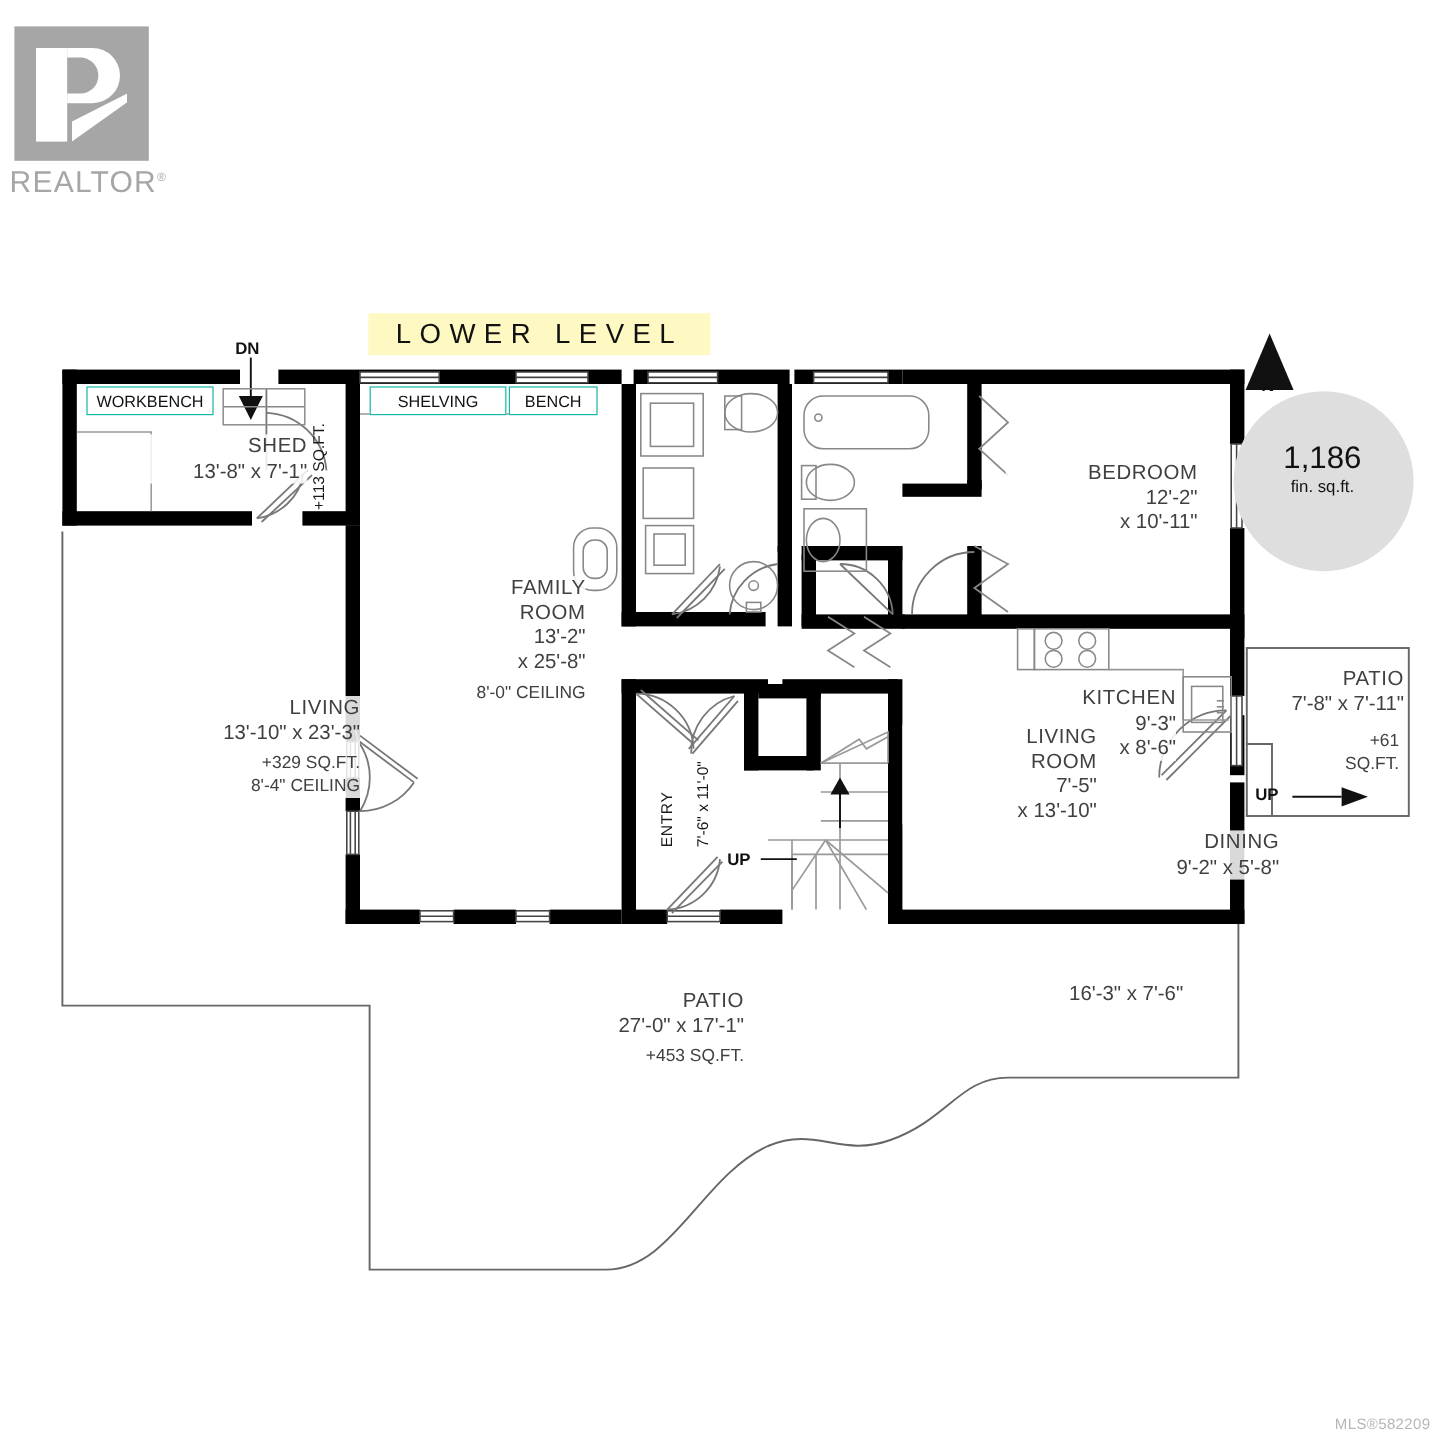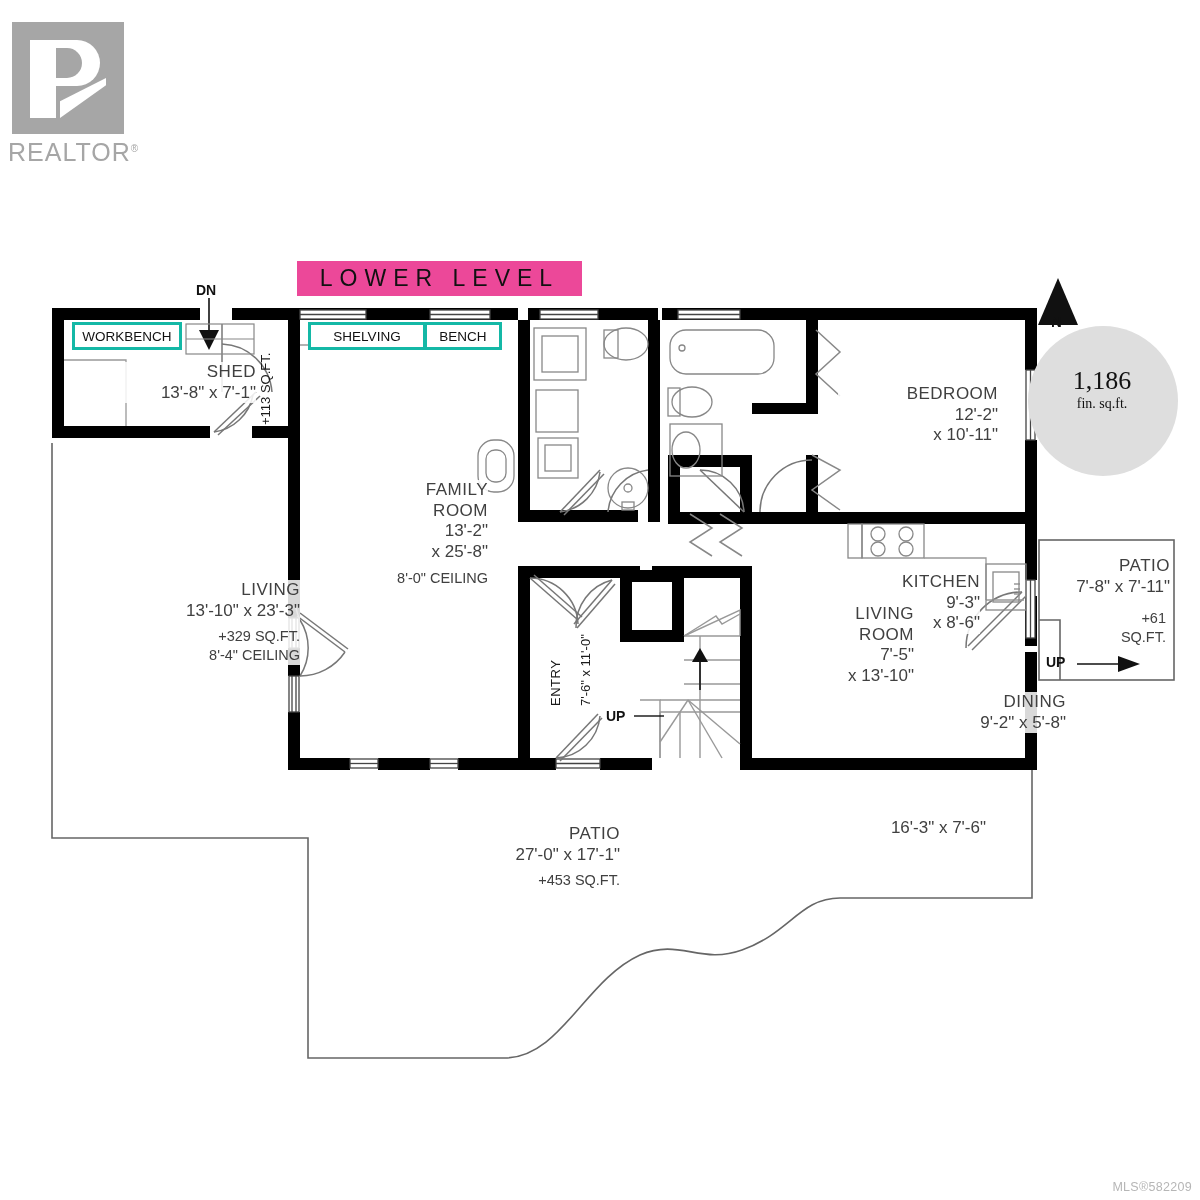--- a/index.html
+++ b/index.html
@@ -14,37 +14,37 @@
         background:#ffffff;border-radius:0 23px 23px 0;}
   #realtor-logo .rbowl-in{position:absolute;left:48px;top:26px;width:26px;height:30px;
         background:#a6a6a6;border-radius:0 15px 15px 0;}
   #realtor-logo .rleg{position:absolute;left:52px;top:56px;width:46px;height:40px;background:#ffffff;
         clip-path:polygon(0 100%,0 58%,100% 0,100% 18%);}
   #realtor-logo .rword{position:absolute;left:0;top:116px;font-size:25px;letter-spacing:1px;
         color:#a6a6a6;font-family:"Liberation Sans",sans-serif;}
   #realtor-logo .rword sup{font-size:10px;vertical-align:super;}
 
   
-  #level-title{position:absolute;left:297px;top:261px;width:285px;height:35px;background:#ec4899;
+  #level-title{position:absolute;left:307px;top:261px;width:285px;height:35px;background:#fef9c3;
         display:flex;align-items:center;justify-content:center;
         font-size:23px;letter-spacing:7px;color:#111;}
 
   
   #plan{position:absolute;left:0;top:0;width:1200px;height:1200px;}
 
   
   .rlabel{position:absolute;text-align:right;line-height:1.22;color:#404040;
           background:rgba(255,255,255,0.85);}
   .rname{font-size:17px;letter-spacing:.5px;}
   .rdim{font-size:17px;}
   .rsub{font-size:14.5px;margin-top:7px;}
 
   .vlabel{position:absolute;transform-origin:0 0;white-space:nowrap;font-size:13px;}
 
-  .cab-lbl{position:absolute;border:3px solid #14b8a6;background:#fff;
+  .cab-lbl{position:absolute;border:1px solid #14b8a6;background:#fff;
            font-size:13.5px;display:flex;align-items:center;justify-content:center;color:#111;}
 
   .nletter{position:absolute;font-size:15px;font-weight:bold;color:#111;}
   .sqcircle{position:absolute;border-radius:50%;background:#dedede;}
   .sqtxt{position:absolute;text-align:center;color:#111;}
   .sqtxt .big{font-size:26px;}
   .sqtxt .sm{font-size:14px;}
 
   #mls{position:absolute;right:8px;bottom:6px;font-size:12.5px;color:#b6b6b6;
        letter-spacing:.3px;}
@@ -384,18 +384,18 @@
 <div class="rlabel" style="left:440px;top:824px;width:180px;">
   <div class="rname">PATIO</div>
   <div class="rdim">27'-0" x 17'-1"</div>
   <div class="rsub">+453 SQ.FT.</div>
 </div>
 
 <div class="rlabel rdim" style="left:806px;top:818px;width:180px;">16'-3" x 7'-6"</div>
 
 <div class="sqcircle" style="left:1028px;top:326px;width:150px;height:150px;"></div>
 <div class="nletter" style="left:1051px;top:313px;">N</div>
-<div class="sqtxt" style="left:1032px;top:366px;width:140px;font-family:Liberation Serif, serif;">
+<div class="sqtxt" style="left:1032px;top:366px;width:140px;">
   <div class="big">1,186</div>
   <div class="sm">fin. sq.ft.</div>
 </div>
 
 <div id="mls">MLS®582209</div>
 
 </body></html>

